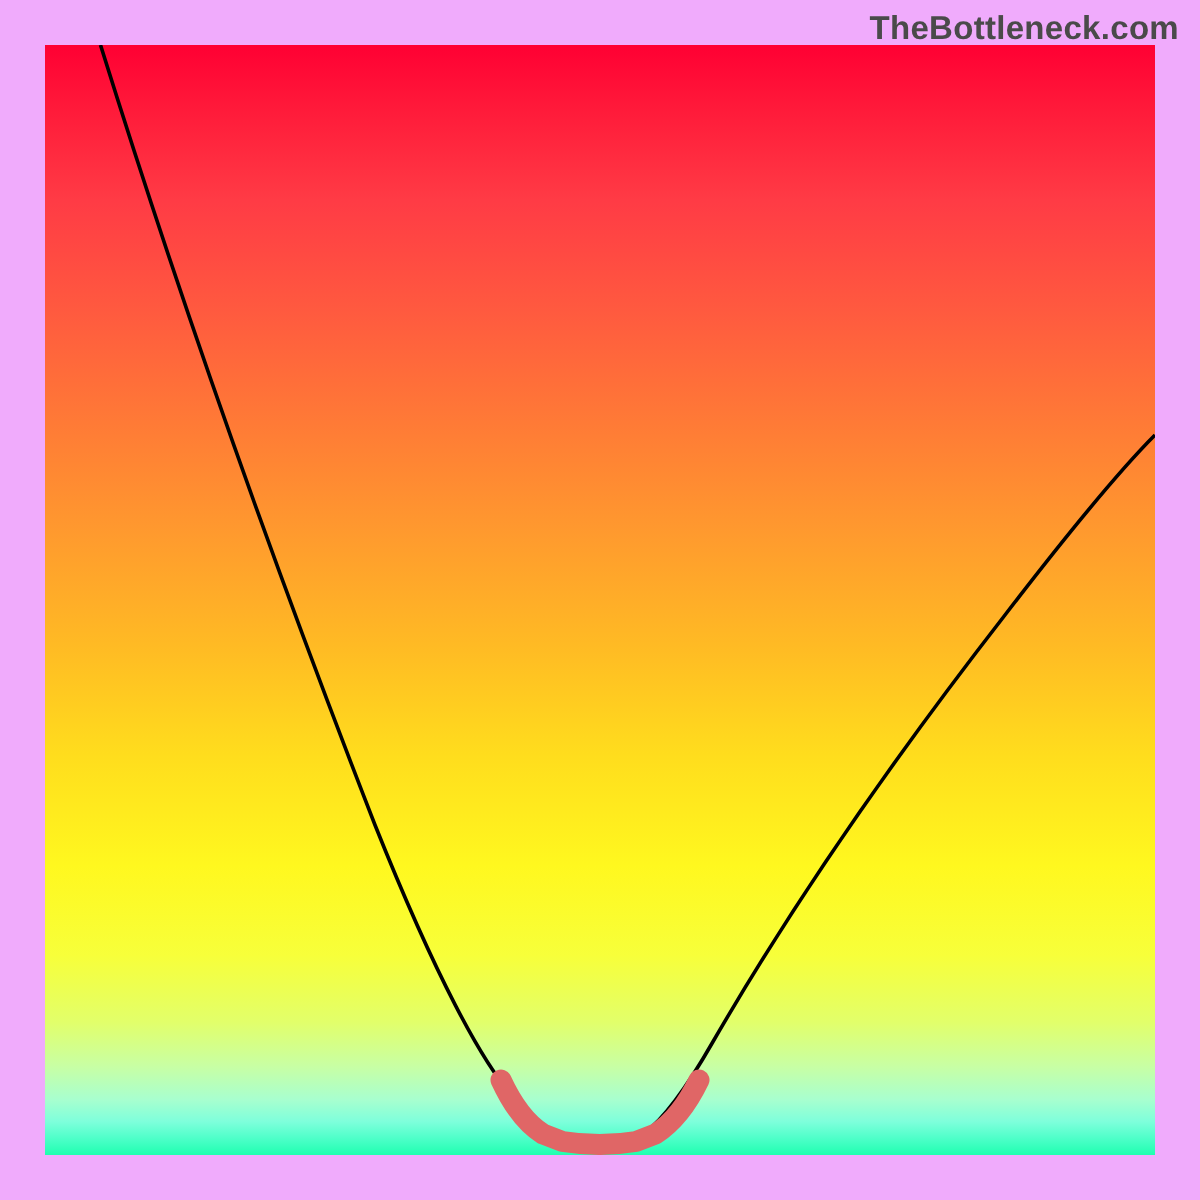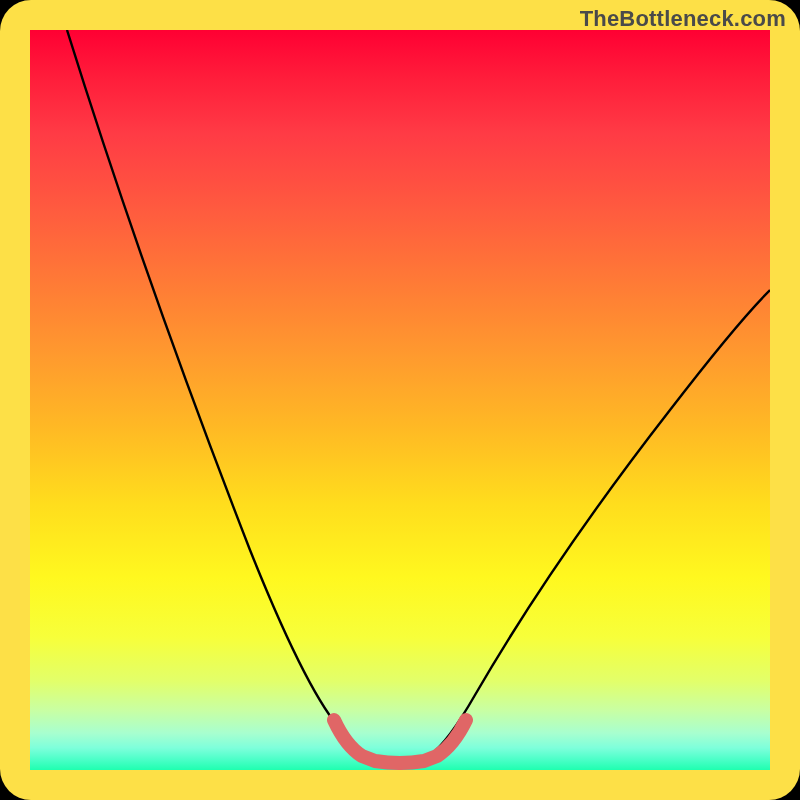--- a/index.html
+++ b/index.html
@@ -10,22 +10,21 @@
     background: #000;
     overflow: hidden;
     font-family: Arial, Helvetica, sans-serif;
   }
   .frame {
     position: absolute;
     left: 0;
     top: 0;
     width: 800px;
     height: 800px;
-    background: #fde047;
-    border-radius: 31px;
+    background: #f0abfc;
   }
   .plot-area {
     position: absolute;
     left: 30px;
     top: 30px;
     width: 740px;
     height: 740px;
     overflow: hidden;
   }
   .gradient {

